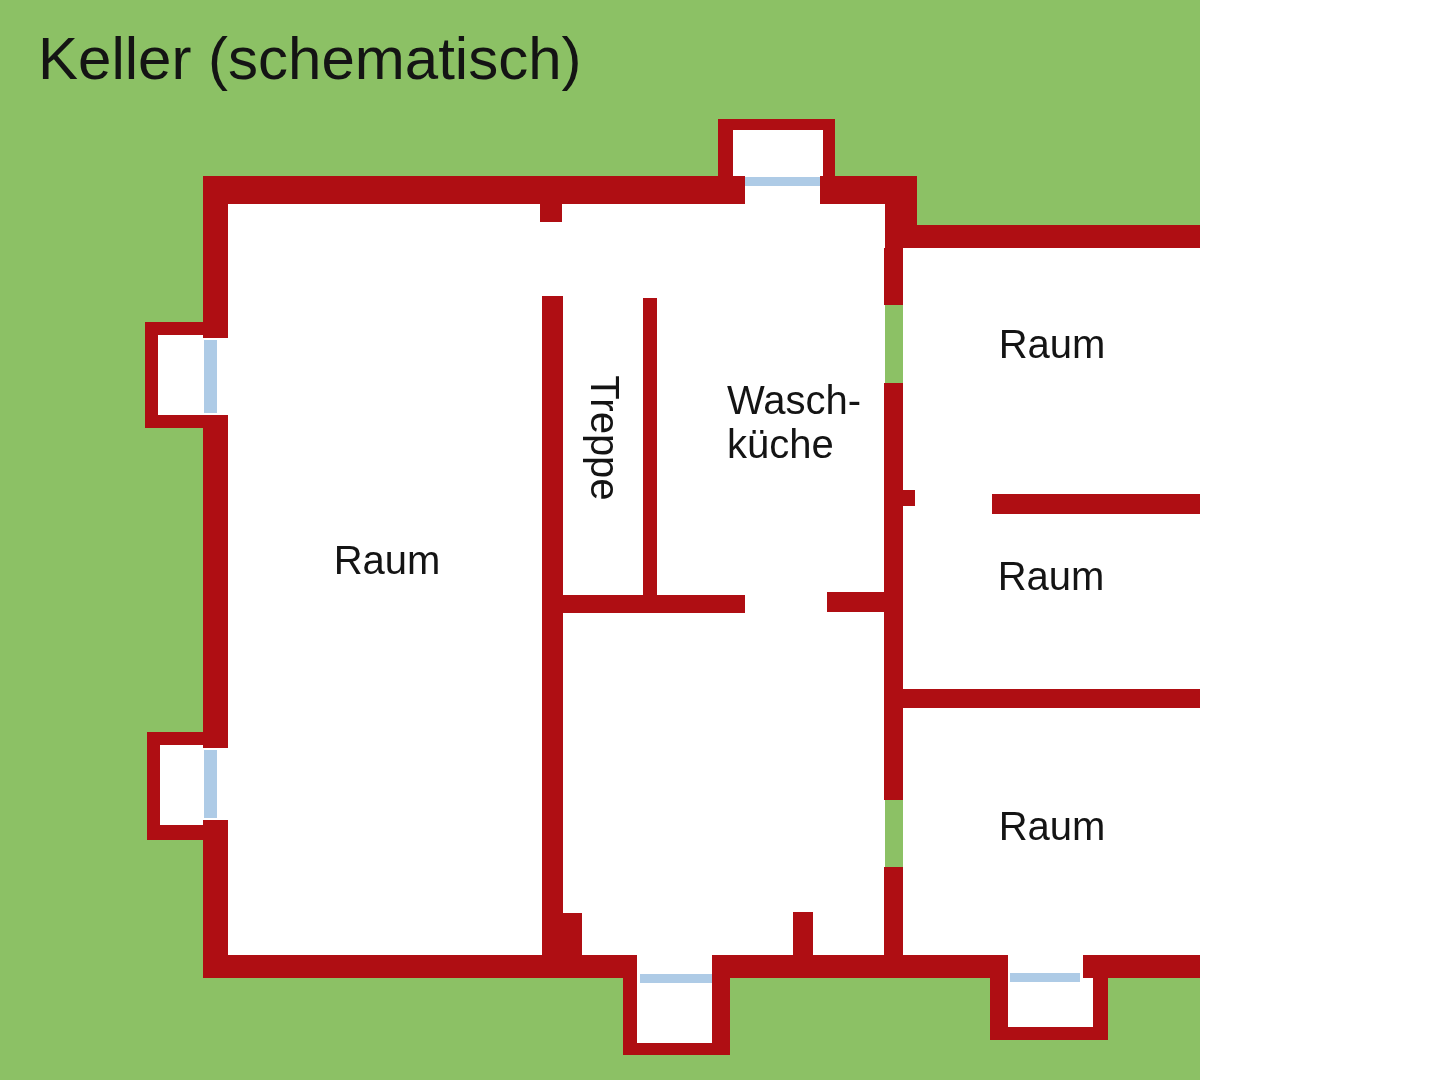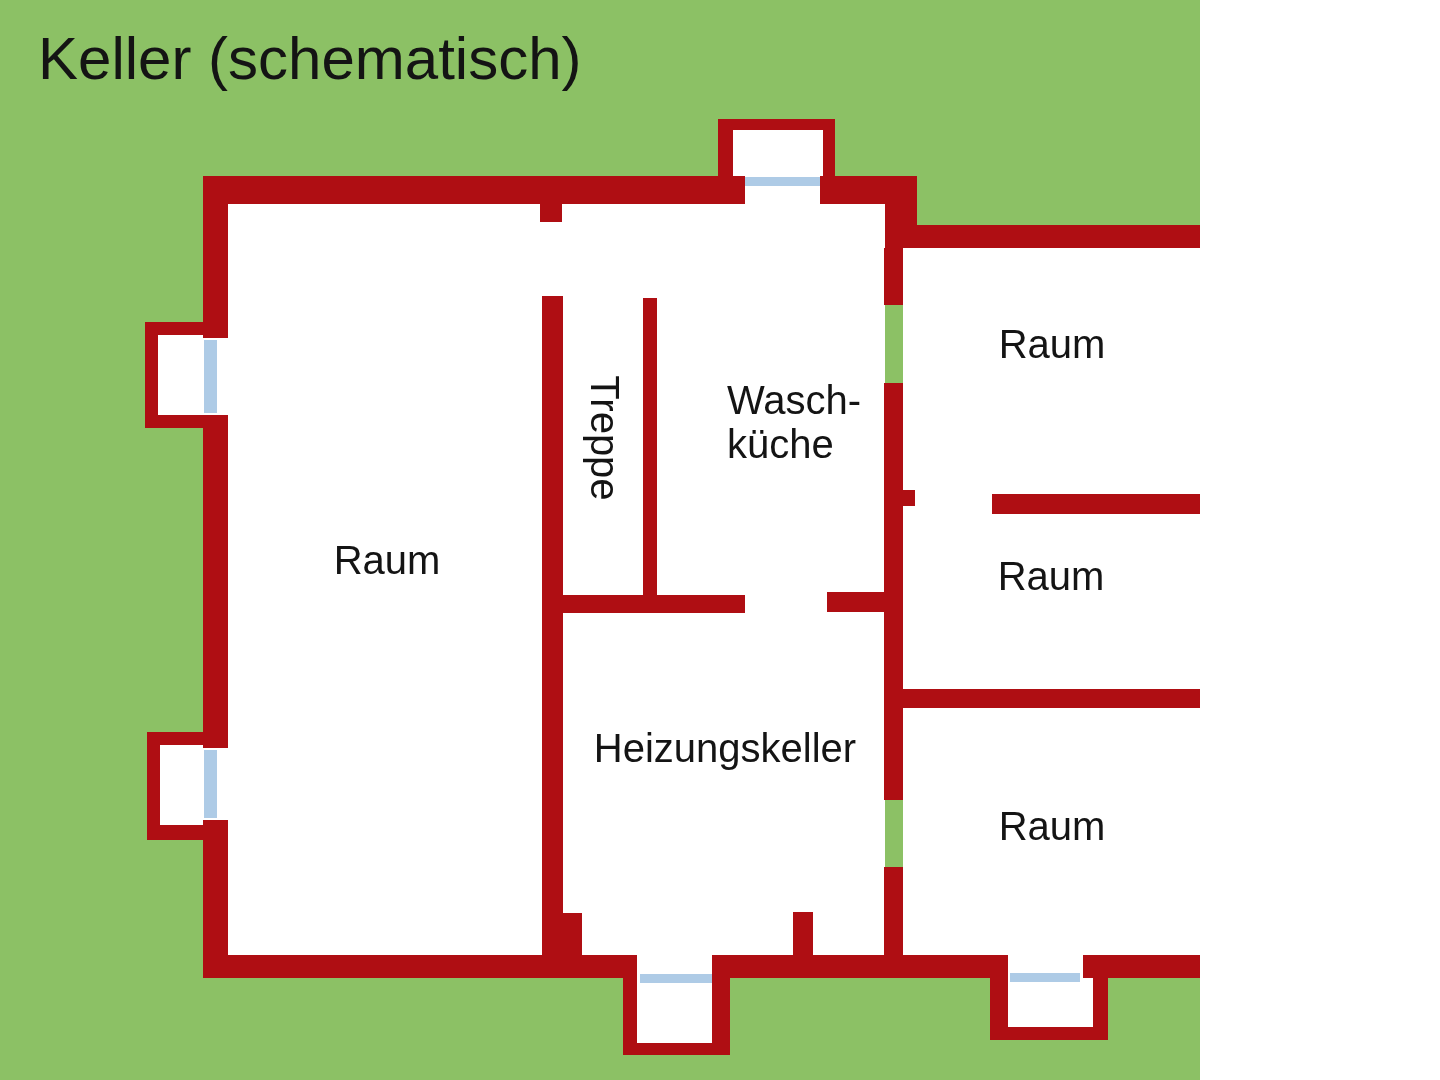--- a/index.html
+++ b/index.html
@@ -103,15 +103,14 @@
       <div class="shape" style="left: 640px; top: 974px; width: 72px; height: 9px; background: rgb(174, 203, 230);"></div>
       <div class="shape" style="left: 1010px; top: 973px; width: 70px; height: 9px; background: rgb(174, 203, 230);"></div>
     </div>
 
   <div id="label-raum-left" class="label centered" style="color: rgb(20, 20, 20);">Raum</div>
   <div id="label-treppe" class="label" style="color: rgb(20, 20, 20);">Treppe</div>
   <div id="label-waschkueche" class="label" style="color: rgb(20, 20, 20);">Wasch-
 küche</div>
   <div id="label-raum-tr" class="label centered" style="color: rgb(20, 20, 20);">Raum</div>
   <div id="label-raum-mr" class="label centered" style="color: rgb(20, 20, 20);">Raum</div>
-  <div id="label-heizung" class="label centered" style="color: rgb(20, 20, 20);">Heizungskeller</div>
   <div id="label-raum-br" class="label centered" style="color: rgb(20, 20, 20);">Raum</div>
 </div>
 
 </body></html>

